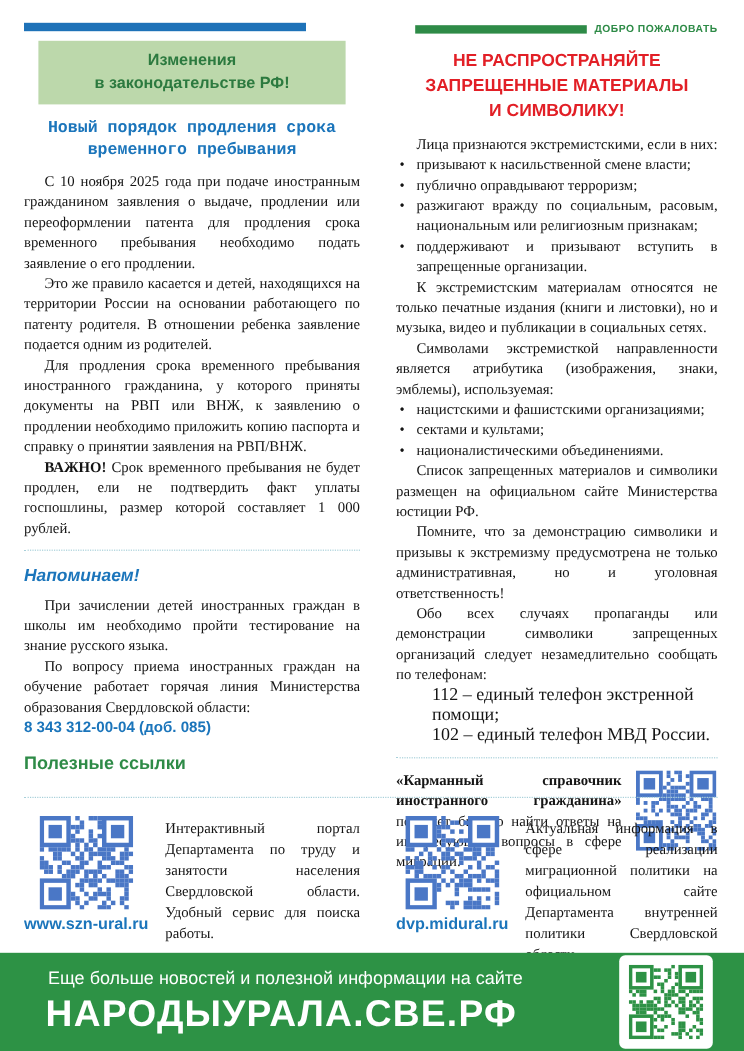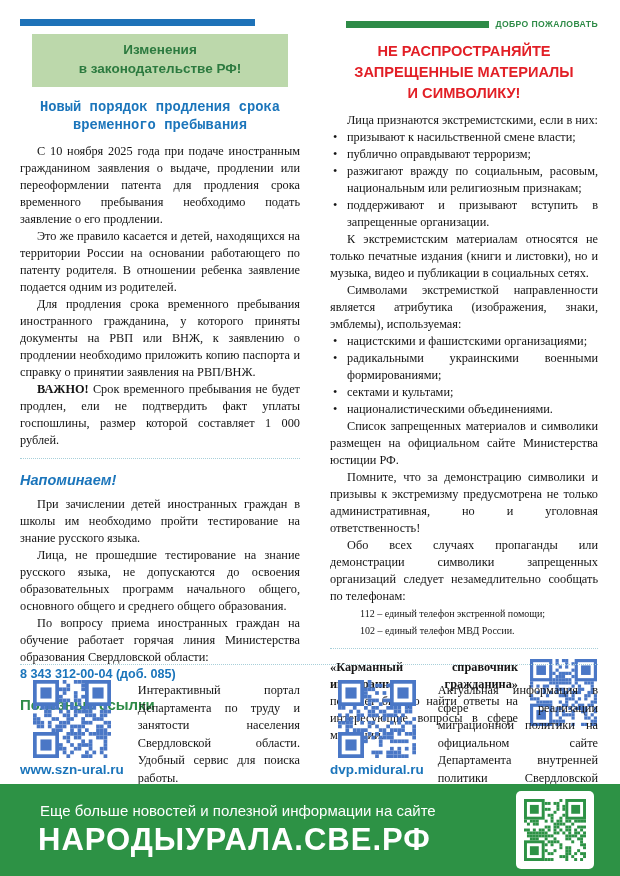--- a/index.html
+++ b/index.html
@@ -31,36 +31,36 @@
   .welcome{font-family:"Liberation Sans",sans-serif;font-weight:bold;
            font-size:8.6px;letter-spacing:.4px;color:#2e8b47;white-space:nowrap;}
   .h-red{margin:12px 0 8px;text-align:center;
          font-family:"Liberation Sans",sans-serif;font-weight:bold;
          font-size:14.6px;line-height:1.45;color:#e21f26;}
   .h-red span{display:block;}
   ul.bullets{margin:0;padding:0;list-style:none;}
   ul.bullets li{position:relative;padding-left:17px;font-size:12.3px;
                 line-height:17px;text-align:justify;}
   ul.bullets li::before{content:"\2022";position:absolute;left:3px;top:0;}
-  .phone-line{margin:0;font-size:10px;line-height:17px;padding-left:30px;}
+  .phone-line{margin:0;font-size:15px;line-height:17px;padding-left:30px;}
   
   .link-row{display:flex;gap:14px;margin-top:8px;}
   .qr-col{display:flex;flex-direction:column;align-items:center;flex:0 0 auto;}
   .qr-label{font-family:"Liberation Sans",sans-serif;font-weight:bold;
             font-size:13.5px;color:#1b75bb;margin-top:4px;white-space:nowrap;text-align:right;}
   .qr-desc{font-size:12.3px;line-height:17.5px;text-align:justify;margin:2px 0 0;}
   svg.qr{display:block;}
   .handbook{display:flex;gap:12px;margin-top:10px;}
   .handbook p{margin:0;font-size:12.3px;line-height:17px;text-align:justify;width:188px;}
   .full-divider{position:absolute;left:20px;right:22px;top:664px;
                 border-top:1.5px dotted #a7cfd9;}
   .links-grid{position:absolute;left:20px;right:22px;top:672px;
               display:grid;grid-template-columns:280px 268px;column-gap:30px;}
   
-  .footer{position:absolute;left:0;right:0;bottom:0;height:92px;background:#2d9245;
+  .footer{position:absolute;left:0;right:0;bottom:0;height:82px;background:#2d9245;
           display:flex;align-items:center;padding:0 26px 0 38px;box-sizing:border-box;}
   .footer-line1{font-family:"Liberation Sans",sans-serif;font-size:15px;
                 color:#ffffff;margin:0 0 3px 2px;}
   .footer-site{font-family:"Liberation Sans",sans-serif;font-weight:bold;
                font-size:31px;letter-spacing:1px;color:#ffffff;margin:0;}
   .footer-qr-box{margin-left:auto;background:#ffffff;border-radius:5px;
                  padding:8px;}
 </style>
 </head>
 <body>
@@ -74,21 +74,20 @@
       <span>в законодательстве РФ!</span>
     </div>
     <div class="h-blue-c">Новый порядок продления срока временного пребывания</div>
     <p class="body">С 10 ноября 2025 года при подаче иностранным гражданином заявления о выдаче, продлении или переоформлении патента для продления срока временного пребывания необходимо подать заявление о его продлении.</p>
     <p class="body">Это же правило касается и детей, находящихся на территории России на основании работающего по патенту родителя. В отношении ребенка заявление подается одним из родителей.</p>
     <p class="body">Для продления срока временного пребывания иностранного гражданина, у которого приняты документы на РВП или ВНЖ, к заявлению о продлении необходимо приложить копию паспорта и справку о принятии заявления на РВП/ВНЖ.</p>
     <p class="body"><span class="b">ВАЖНО!</span><span> Срок временного пребывания не будет продлен, ели не подтвердить факт уплаты госпошлины, размер которой составляет 1 000 рублей.</span></p>
     <hr class="divider">
     <div class="h-blue-l">Напоминаем!</div>
     <p class="body">При зачислении детей иностранных граждан в школы им необходимо пройти тестирование на знание русского языка.</p>
-    <p class="body">Лица, не прошедшие тестирование на знание русского языка, не допускаются до освоения образовательных программ начального общего, основного общего и среднего общего образования.</p>
     <p class="body">По вопросу приема иностранных граждан на обучение работает горячая линия Министерства образования Свердловской области:</p>
     <p class="phone">8 343 312-00-04 (доб. 085)</p>
     <div class="h-green-l">Полезные ссылки</div>
   </div>
 
   <div>
     <div class="bar-green-row">
       <div class="bar-green"></div>
       <div class="welcome">ДОБРО ПОЖАЛОВАТЬ</div>
     </div>
@@ -101,21 +100,20 @@
     <ul class="bullets">
       <li>призывают к насильственной смене власти;</li>
       <li>публично оправдывают терроризм;</li>
       <li>разжигают вражду по социальным, расовым, национальным или религиозным признакам;</li>
       <li>поддерживают и призывают вступить в запрещенные организации.</li>
     </ul>
     <p class="body">К экстремистским материалам относятся не только печатные издания (книги и листовки), но и музыка, видео и публикации в социальных сетях.</p>
     <p class="body">Символами экстремисткой направленности является атрибутика (изображения, знаки, эмблемы), используемая:</p>
     <ul class="bullets">
       <li>нацистскими и фашистскими организациями;</li>
-      <li>радикальными украинскими военными формированиями;</li>
       <li>сектами и культами;</li>
       <li>националистическими объединениями.</li>
     </ul>
     <p class="body">Список запрещенных материалов и символики размещен на официальном сайте Министерства юстиции РФ.</p>
     <p class="body">Помните, что за демонстрацию символики и призывы к экстремизму предусмотрена не только административная, но и уголовная ответственность!</p>
     <p class="body">Обо всех случаях пропаганды или демонстрации символики запрещенных организаций следует незамедлительно сообщать по телефонам:</p>
     <p class="phone-line">112 – единый телефон экстренной помощи;</p>
     <p class="phone-line">102 – единый телефон МВД России.</p>
     <hr class="divider">
     <div class="handbook">

